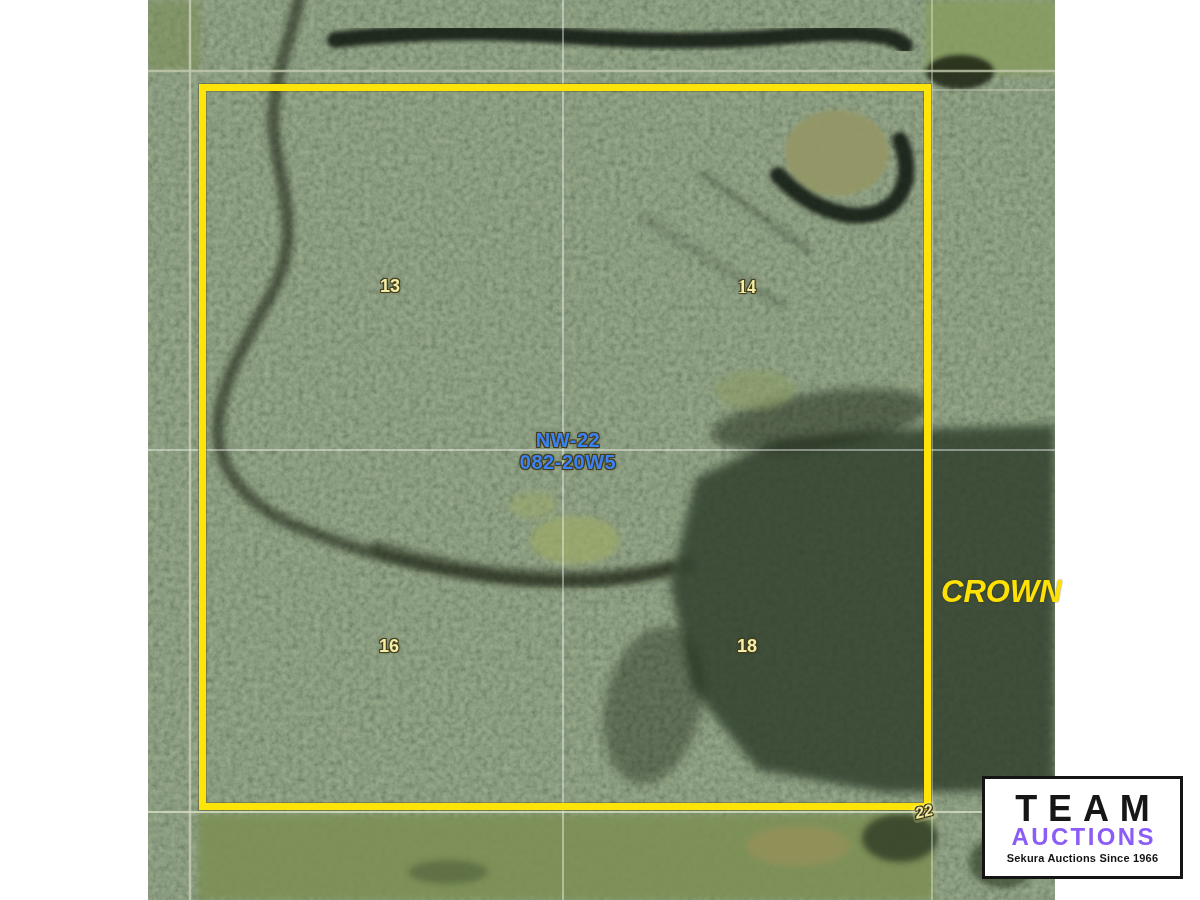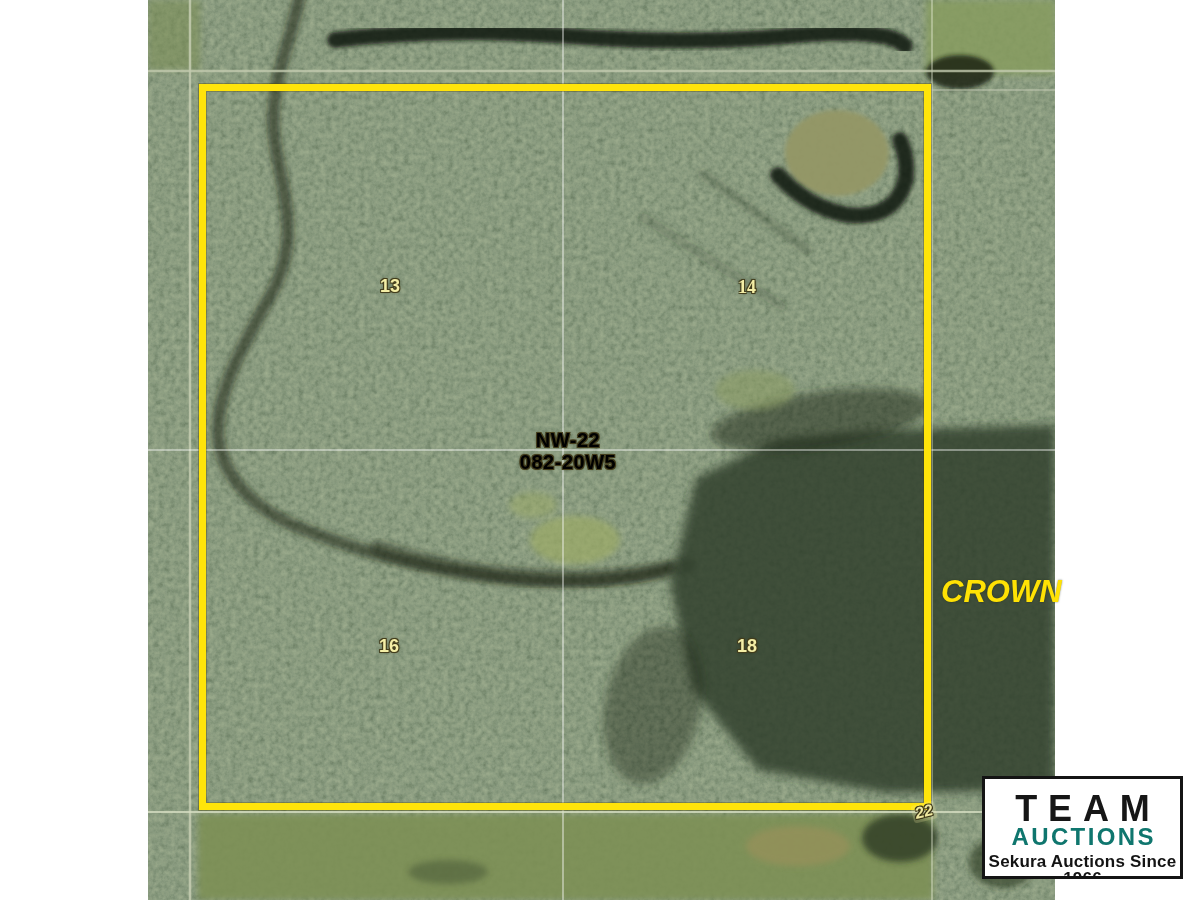--- a/index.html
+++ b/index.html
@@ -20,21 +20,21 @@
   
   .maplabel{
     position:absolute;transform:translate(-50%,-50%);
     color:#f4eea6;font-weight:bold;font-size:18px;line-height:1;white-space:nowrap;
     text-shadow:-1px -1px 0 #433d1c,1px -1px 0 #433d1c,-1px 1px 0 #433d1c,
                  1px 1px 0 #433d1c,0 0 3px rgba(40,38,8,.95);
     margin-top:16px;
   }
   .legal{
     position:absolute;left:568px;top:451px;transform:translate(-50%,-50%);
-    text-align:center;color:#000000;font-weight:bold;font-size:20px;line-height:22px;
+    text-align:center;color:#3b82f6;font-weight:bold;font-size:20px;line-height:22px;
     letter-spacing:.5px;white-space:nowrap;
     text-shadow:-1px -1px 0 #433d1c,1px -1px 0 #433d1c,-1px 1px 0 #433d1c,
                  1px 1px 0 #433d1c,0 0 3px rgba(40,38,8,.95);
   }
   .corner-sec{
     position:absolute;left:924px;top:812px;transform:translate(-50%,-50%) rotate(-14deg);
     color:#efe9a0;font-weight:bold;font-style:italic;font-size:16px;line-height:1;
     text-shadow:-1px -1px 0 #3c3618,1px -1px 0 #3c3618,-1px 1px 0 #3c3618,1px 1px 0 #3c3618;
     background:rgba(244,238,166,.22);border-radius:3px;padding:1px 3px;
   }
@@ -49,25 +49,25 @@
   .logo{
     position:absolute;left:982px;top:776px;width:201px;height:103px;
     background:#ffffff;border:3px solid #141414;box-sizing:border-box;
     text-align:center;overflow:hidden;
   }
   .logo-team{
     margin-top:12px;font-size:36px;font-weight:bold;color:#161616;
     letter-spacing:.30em;padding-left:.30em;line-height:1;
   }
   .logo-auctions{
-    margin-top:-2px;font-size:24px;font-weight:bold;color:#0f766e;
+    margin-top:-2px;font-size:24px;font-weight:bold;color:#8b5cf6;
     letter-spacing:.10em;padding-left:.10em;line-height:1;
   }
   .logo-tagline{
-    margin-top:4px;font-size:17px;font-weight:bold;color:#141414;line-height:1;
+    margin-top:4px;font-size:11px;font-weight:bold;color:#141414;line-height:1;
     letter-spacing:.2px;
   }
 </style>
 </head>
 <body>
 
 <div class="page">
 
   <div class="photo">
     <svg width="907" height="900" viewBox="0 0 907 900" xmlns="http://www.w3.org/2000/svg">

